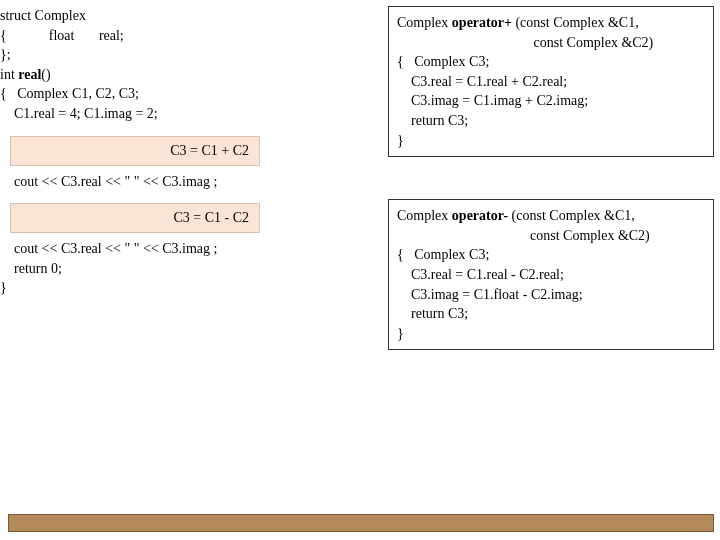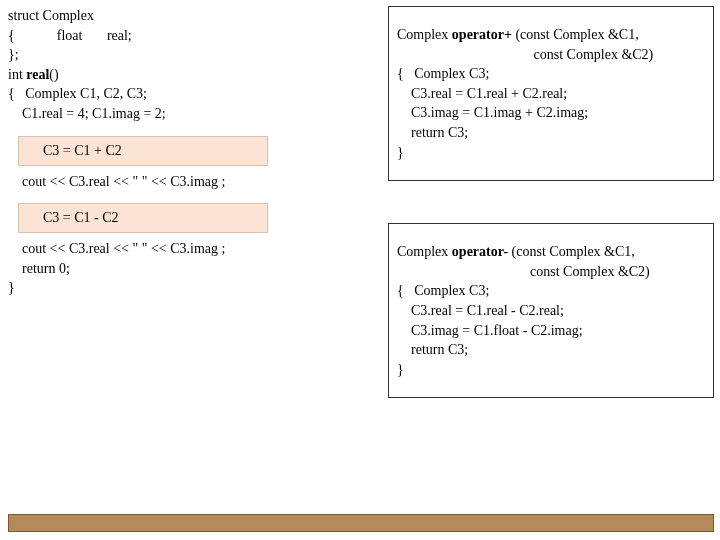--- a/index.html
+++ b/index.html
@@ -8,45 +8,46 @@
     width: 720px;
     height: 540px;
     font-family: Georgia, serif;
     font-size: 14px;
     background: #fff;
     position: relative;
     overflow: hidden;
   }
   .left-col {
     position: absolute;
-    left: 8px;
+    left: 0;
     top: 6px;
     width: 370px;
   }
   .right-col {
     position: absolute;
     left: 388px;
     top: 6px;
     width: 326px;
   }
   .code-line {
     white-space: pre;
     line-height: 1.4;
   }
   .highlight {
     background: #fbe4d5;
     border: 1px solid #d9c0ac;
-    padding: 6px 24px;
+    padding: 6px 10px;
     margin: 4px 0 6px 10px;
     width: 250px;
     box-sizing: border-box;
+    text-align: right;
   }
   .box {
     border: 1px solid #333;
-    padding: 18px 8px;
+    padding: 6px 8px;
     margin-bottom: 42px;
     background: #fff;
   }
   .bold { font-weight: bold; }
   .footer-bar {
     position: absolute;
     left: 8px;
     bottom: 8px;
     width: 704px;
     height: 16px;

